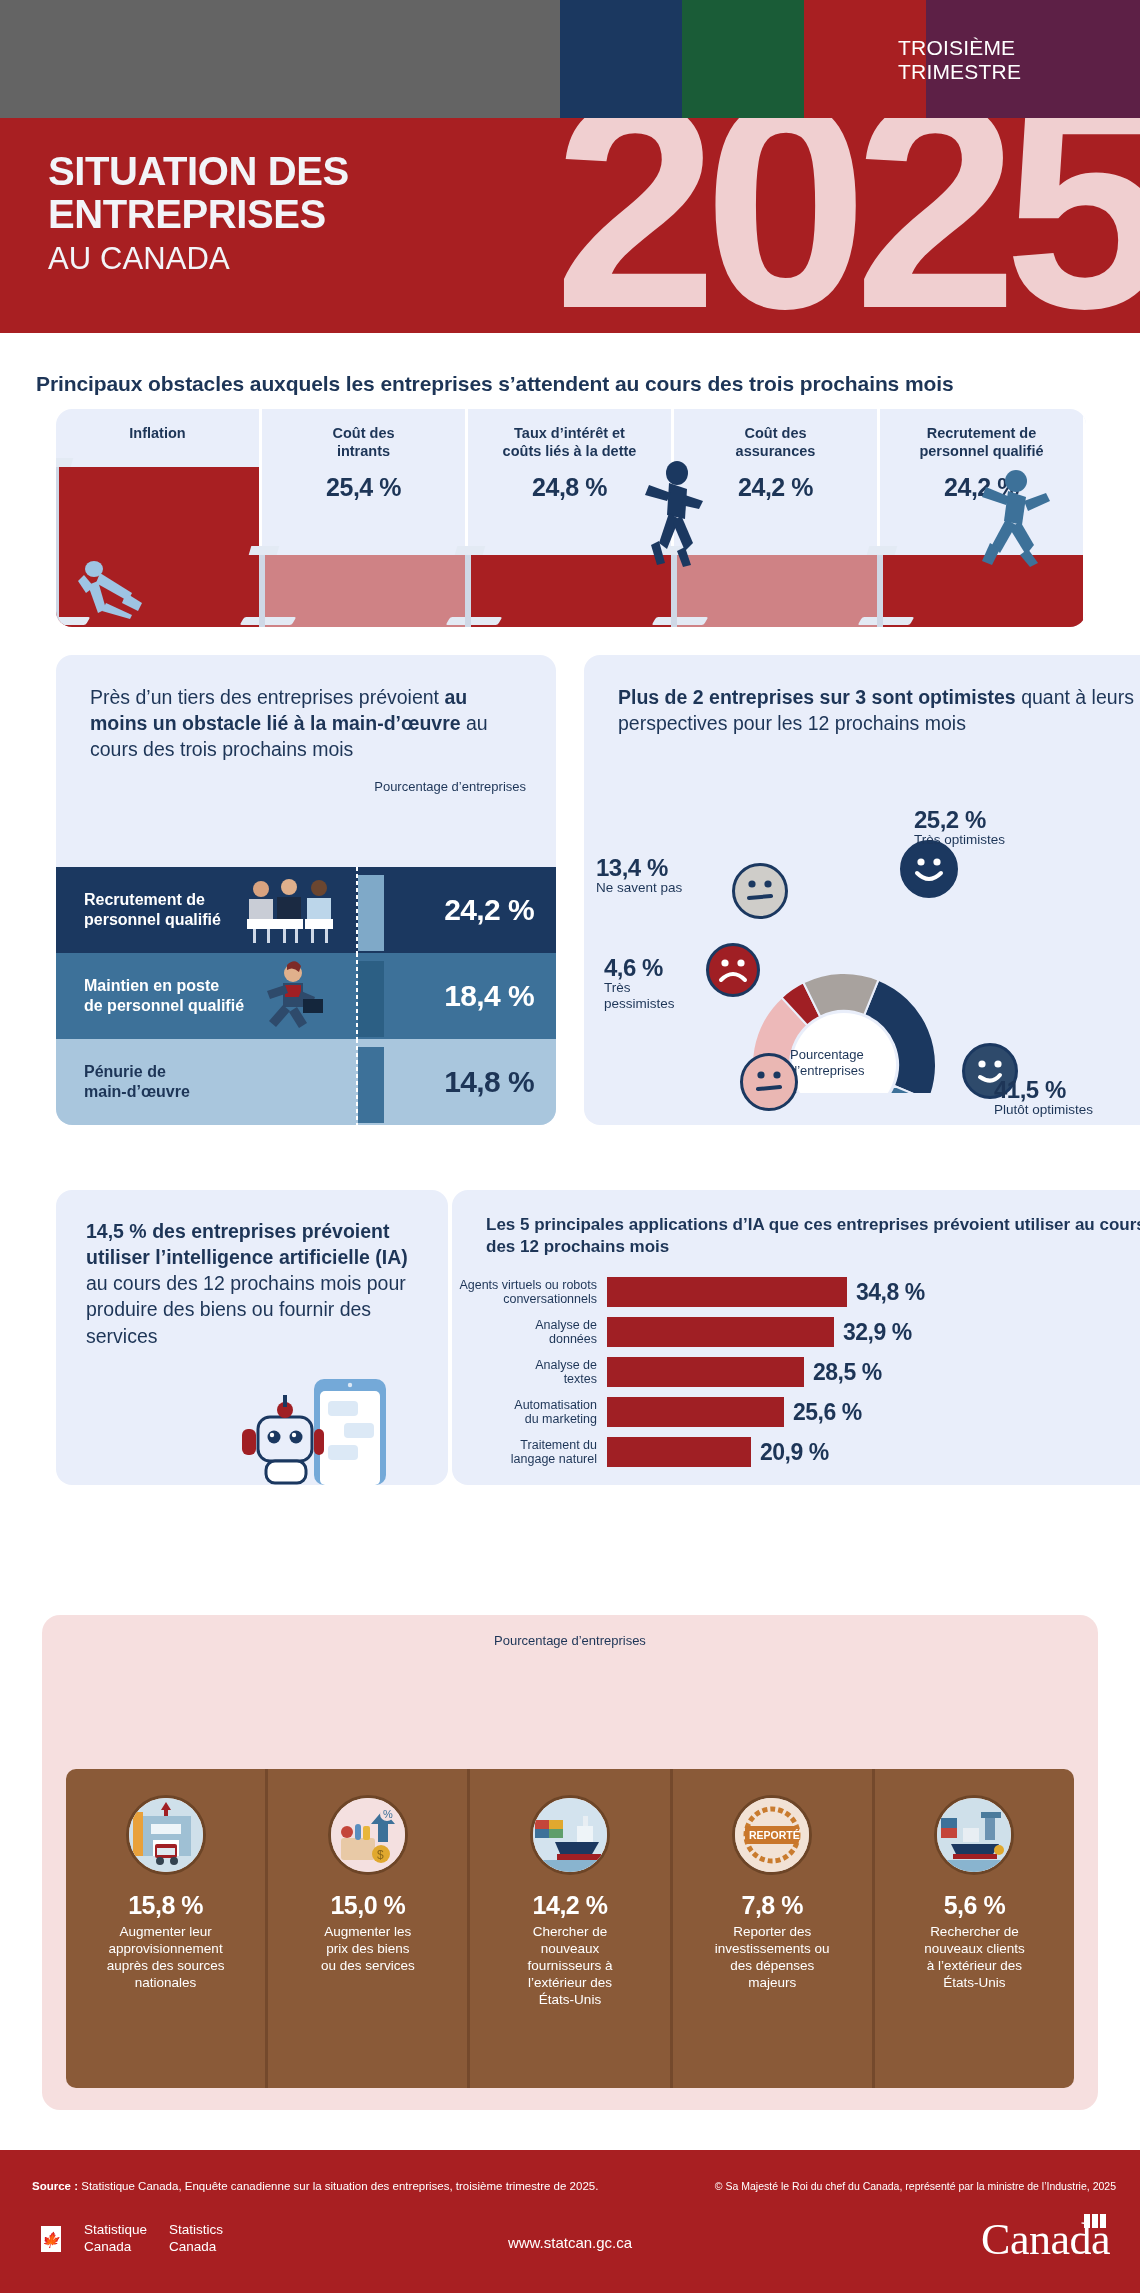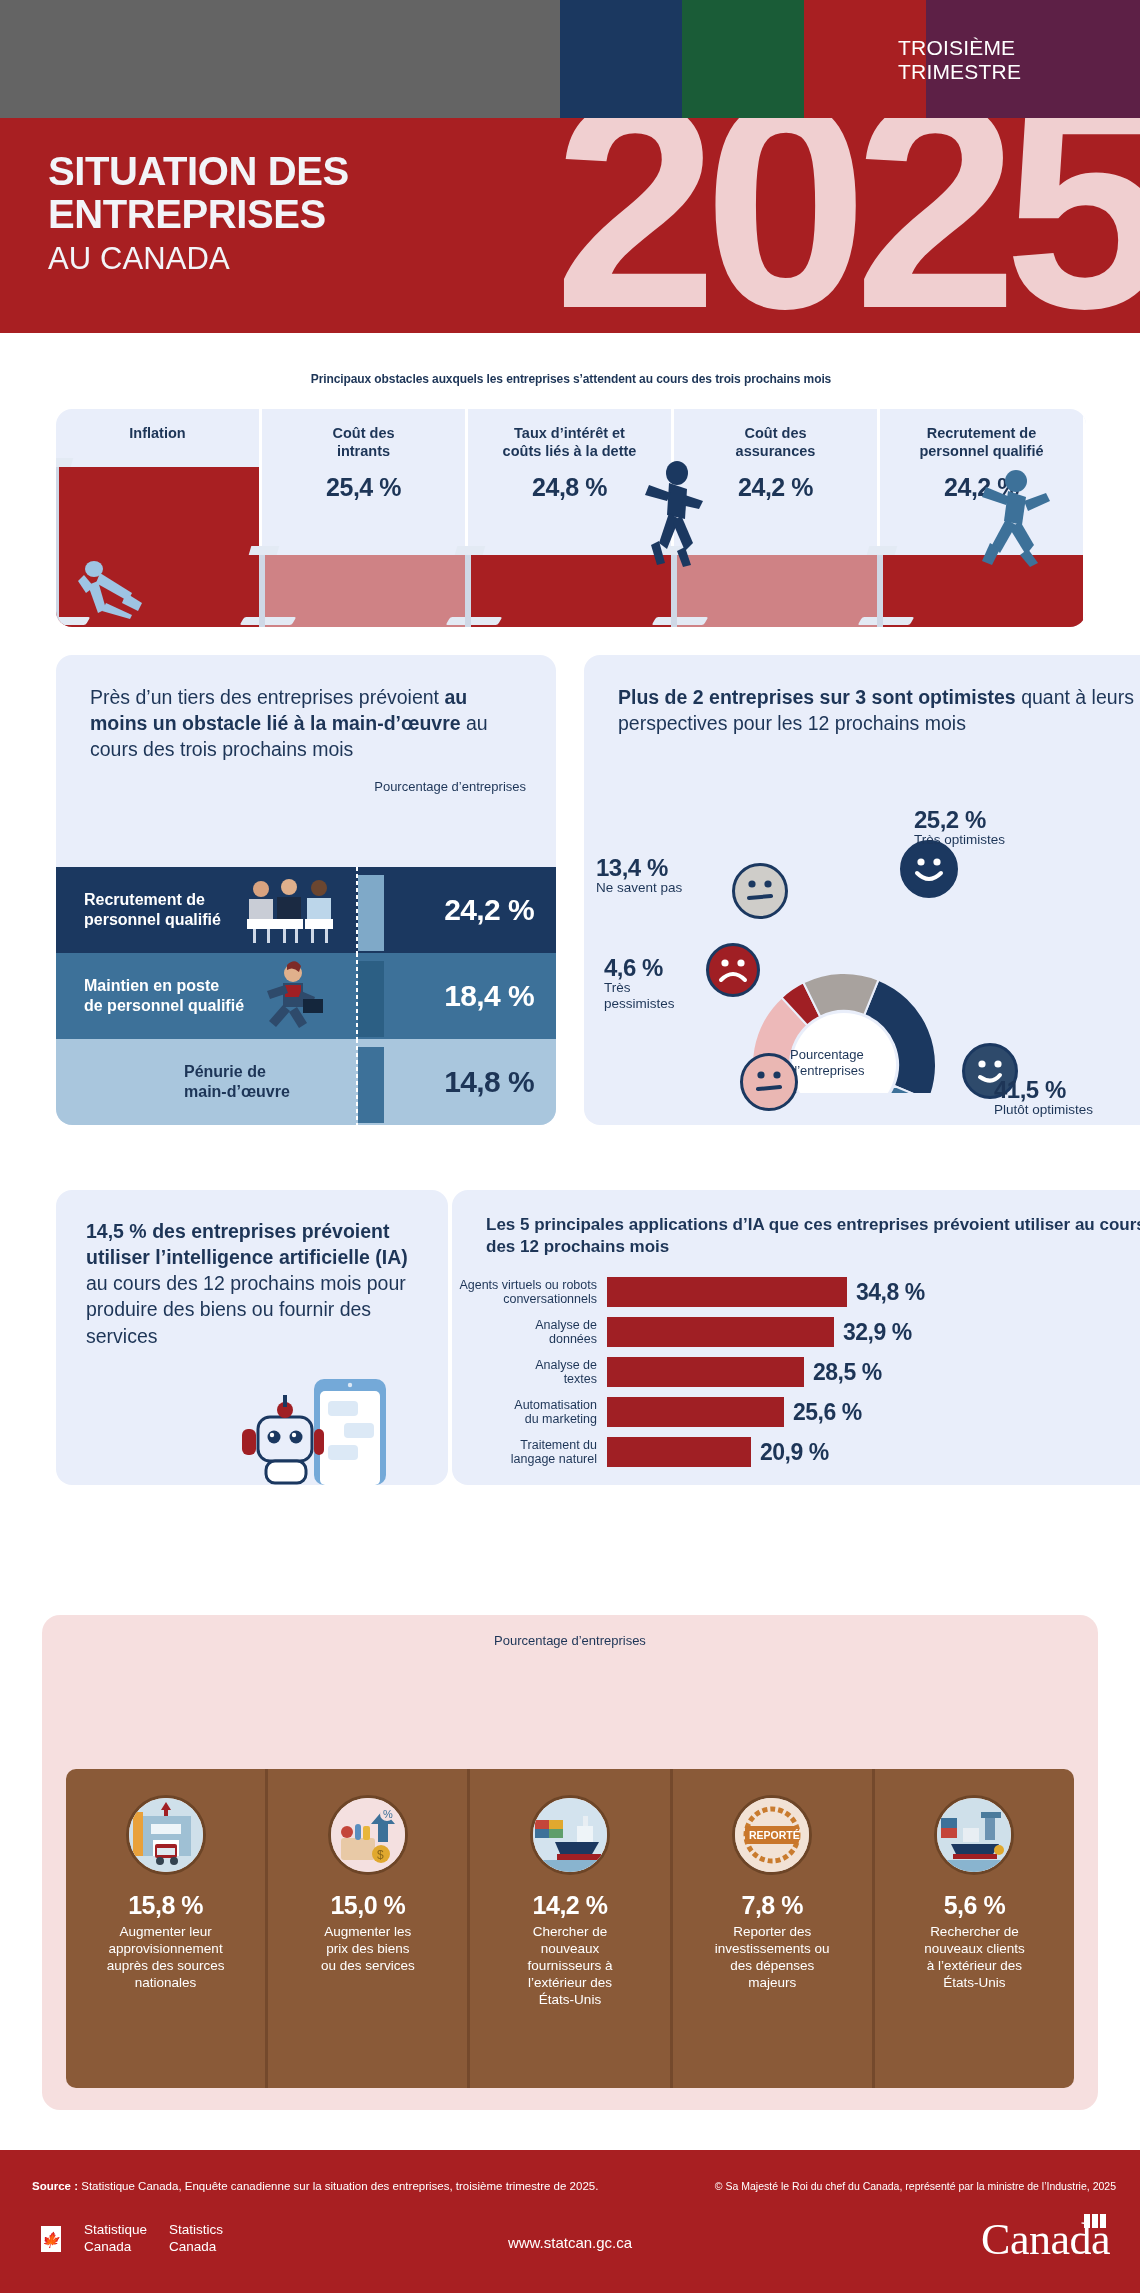--- a/index.html
+++ b/index.html
@@ -41,21 +41,21 @@
   .headtitle .l1, .headtitle .l2 {
     font-size:40px; font-weight:800; color:#f2f4f8; line-height:1.08; letter-spacing:-.4px;
   }
   .headtitle .l3 {
     font-size:31px; font-weight:400; color:#f2f4f8; line-height:1.3; margin-top:3px; letter-spacing:.1px;
   }
 
   
   .sect1-title {
     position:absolute; left:36px; top:372px; width:1070px;
-    font-size:12px; font-weight:700; color:#1d3557; text-align:center; letter-spacing:-.1px;
+    font-size:21px; font-weight:700; color:#1d3557; text-align:left; letter-spacing:-.1px;
   }
   .hurdle-box {
     position:absolute; left:56px; top:409px; width:1030px; height:218px;
     background:#e9eefa; border-radius:16px; overflow:hidden; display:flex;
   }
   .hcol { flex:1; position:relative; border-right:3px solid #ffffff; }
   .hcol:last-child { border-right:none; }
   .hcol .hlabel {
     position:absolute; top:16px; left:0; right:0; text-align:center;
     font-size:14.5px; font-weight:600; color:#1d3557; line-height:1.22; padding:0 6px;
@@ -91,21 +91,21 @@
     padding:30px 34px 0 34px; font-size:19.5px; line-height:1.33; color:#1d3557; font-weight:400;
   }
   .card-labour .intro b { font-weight:800; }
   .lab-legend {
     text-align:right; padding:16px 30px 8px 0; font-size:13px; color:#1d3557;
   }
   .lab-rows { position:absolute; left:0; right:0; bottom:0; }
   .lab-row { position:relative; display:flex; align-items:center; height:86px; }
   .lab-row.r1 { background:#1b3860; color:#ffffff; }
   .lab-row.r2 { background:#3d7199; color:#ffffff; }
-  .lab-row.r3 { background:#a9c6dd; color:#1d3557;justify-content:center; }
+  .lab-row.r3 { background:#a9c6dd; color:#1d3557; }
   .lab-row .lab-txt {
     width:300px; padding-left:28px; font-size:16px; font-weight:700; line-height:1.22;
   }
   .lab-row .lab-val {
     position:absolute; right:22px; font-size:30px; font-weight:800; letter-spacing:-.6px;
   }
   .lab-dotline { position:absolute; left:300px; top:0; bottom:0; width:2px;
     background-image:linear-gradient(#ffffff 55%, transparent 0); background-size:2px 7px; }
   .door { position:absolute; left:302px; background:#4e86ad; }
 

